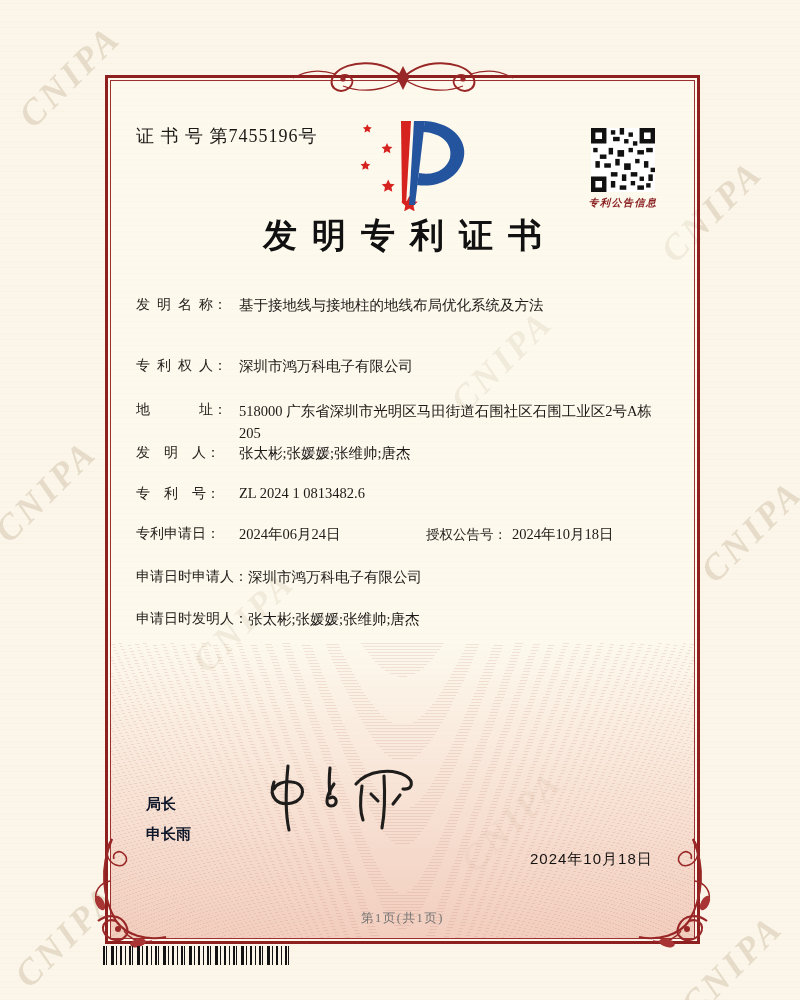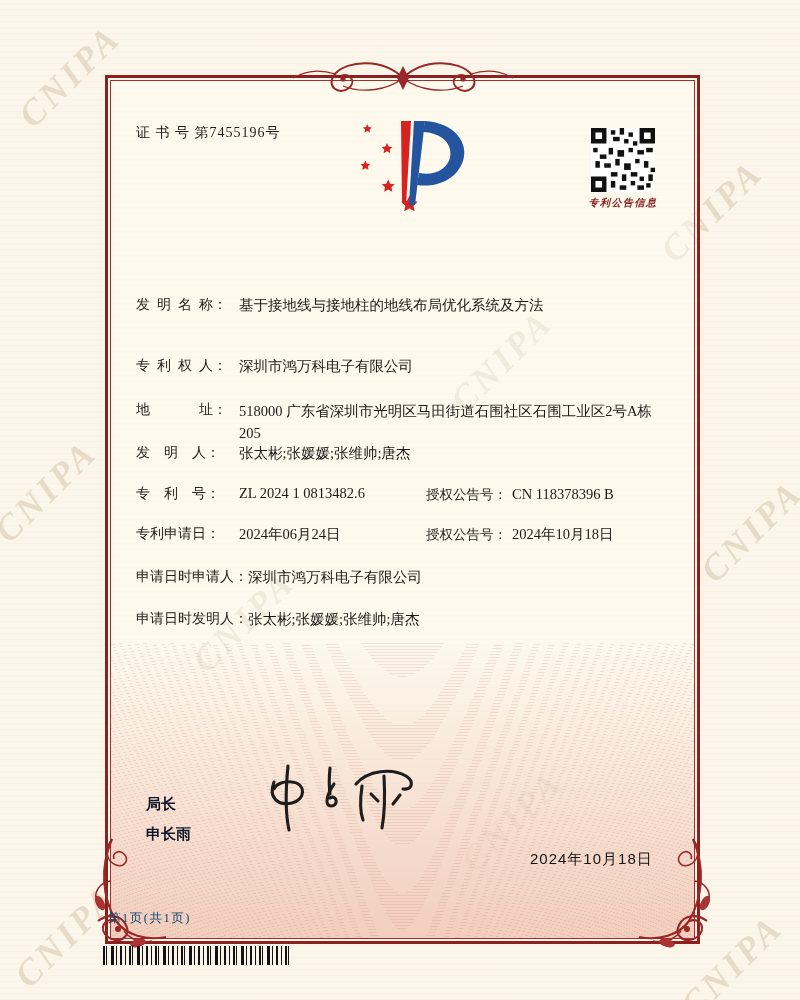--- a/index.html
+++ b/index.html
@@ -19,21 +19,21 @@
   .bottomwave{position:absolute;left:3px;right:3px;bottom:3px;height:295px;pointer-events:none;
       background:
         repeating-radial-gradient(140% 120% at 50% 135%,rgba(170,95,80,0.14) 0 1px,rgba(0,0,0,0) 1px 7px),
         linear-gradient(to top,rgba(240,198,182,0.85) 0%,rgba(240,198,182,0.38) 55%,rgba(240,198,182,0) 100%);}
   .ornament{position:absolute;z-index:3;}
   .orn-top{left:50%;top:-23px;transform:translateX(-50%);}
   .orn-bl{left:-42px;bottom:-14px;}
   .orn-br{right:-42px;bottom:-14px;transform:scaleX(-1);}
   
   .content{position:absolute;inset:0;z-index:4;}
-  .cert-no{position:absolute;left:28px;top:46px;font-size:14px;letter-spacing:1px;white-space:pre;text-align:center;}
+  .cert-no{position:absolute;left:28px;top:46px;font-size:18px;letter-spacing:1px;white-space:pre;text-align:center;}
   .logo{position:absolute;left:237px;top:35px;}
   .qr{position:absolute;left:483px;top:50px;width:64px;height:64px;}
   .qr-label{position:absolute;left:460px;top:118px;width:110px;text-align:center;
             font-size:10px;font-style:italic;font-weight:bold;color:#8b2222;letter-spacing:1.5px;}
   .title{position:absolute;left:0;top:135px;width:100%;text-align:center;
          font-size:34px;font-weight:bold;letter-spacing:15px;text-indent:15px;color:#111;}
   .row{position:absolute;left:28px;white-space:nowrap;}
   .flabel{display:inline-block;width:103px;font-size:14px;white-space:pre;
           vertical-align:top;color:#26231f;}
   .fvalue{display:inline-block;font-size:14.5px;vertical-align:top;color:#1c1a17;}
@@ -46,22 +46,22 @@
   .statement{position:absolute;left:26px;top:601px;width:535px;
              font-size:13.5px;font-style:italic;line-height:22.5px;
              letter-spacing:0.5px;color:#33291f;}
   .st1{text-indent:2em;}
   .signer{position:absolute;left:38px;top:711px;
           font-family:"Liberation Sans","DejaVu Sans",sans-serif;
           font-weight:bold;font-size:15px;line-height:30px;color:#0f172a;}
   .signature{position:absolute;left:142px;top:678px;}
   .issue-date{position:absolute;left:422px;top:772px;font-size:15px;
           font-family:"Liberation Sans","DejaVu Sans",sans-serif;color:#161412;letter-spacing:1px;}
-  .footer{position:absolute;left:0;top:832px;width:100%;
-          font-size:12.5px;letter-spacing:1.5px;color:#0c4a6e;}
+  .footer{position:absolute;left:0;top:832px;width:100%;text-align:center;
+          font-size:12.5px;letter-spacing:1.5px;color:#737373;}
   .barcode{position:absolute;left:103px;top:946px;width:188px;height:19px;z-index:5;
       background:repeating-linear-gradient(90deg,
         #121212 0 2px,transparent 2px 3px,
         #121212 3px 4px,transparent 4px 8px,
         #121212 8px 11px,transparent 11px 13px,
         #121212 13px 14px,transparent 14px 17px,
         #121212 17px 19px,transparent 19px 22px,
         #121212 22px 23px,transparent 23px 26px);}
 </style>
 </head>
@@ -170,38 +170,36 @@
           <rect x="26" y="21" width="2" height="3"></rect>
             <rect x="9" y="24" width="2" height="3"></rect>
           <rect x="13" y="26" width="3" height="2"></rect>
             <rect x="18" y="24" width="2" height="2"></rect>
           <rect x="21" y="26" width="3" height="2"></rect>
             <rect x="25" y="25" width="2" height="2"></rect>
         </g>
       </svg>
       <div class="qr-label">专利公告信息</div>
 
+      <div class="title">发明专利证书</div>
 
       <div class="row r0">
         <span class="flabel">发  明  名  称：</span><span class="fvalue">基于接地线与接地柱的地线布局优化系统及方法</span>
       </div>
       <div class="row r1">
         <span class="flabel">专  利  权  人：</span><span class="fvalue">深圳市鸿万科电子有限公司</span>
       </div>
       <div class="row r2">
         <span class="flabel">地              址：</span><span class="fvalue wrapval">518000 广东省深圳市光明区马田街道石围社区石围工业区2号A栋205</span>
       </div>
       <div class="row r3">
         <span class="flabel">发    明    人：</span><span class="fvalue">张太彬;张媛媛;张维帅;唐杰</span>
       </div>
       <div class="row r4">
         <span class="flabel">专    利    号：</span><span class="fvalue">ZL 2024 1 0813482.6</span>
-      </div>
-      <div class="rcol r4">
-        <span class="rlabel">授权公告号：</span><span class="rvalue">CN 118378396 B</span>
       </div>
       <div class="row r5">
         <span class="flabel">专利申请日：</span><span class="fvalue">2024年06月24日</span>
       </div>
       <div class="rcol r5">
         <span class="rlabel">授权公告号：</span><span class="rvalue">2024年10月18日</span>
       </div>
       <div class="row r6">
         <span class="flabel" style="width:112px">申请日时申请人：</span><span class="fvalue">深圳市鸿万科电子有限公司</span>
       </div>

